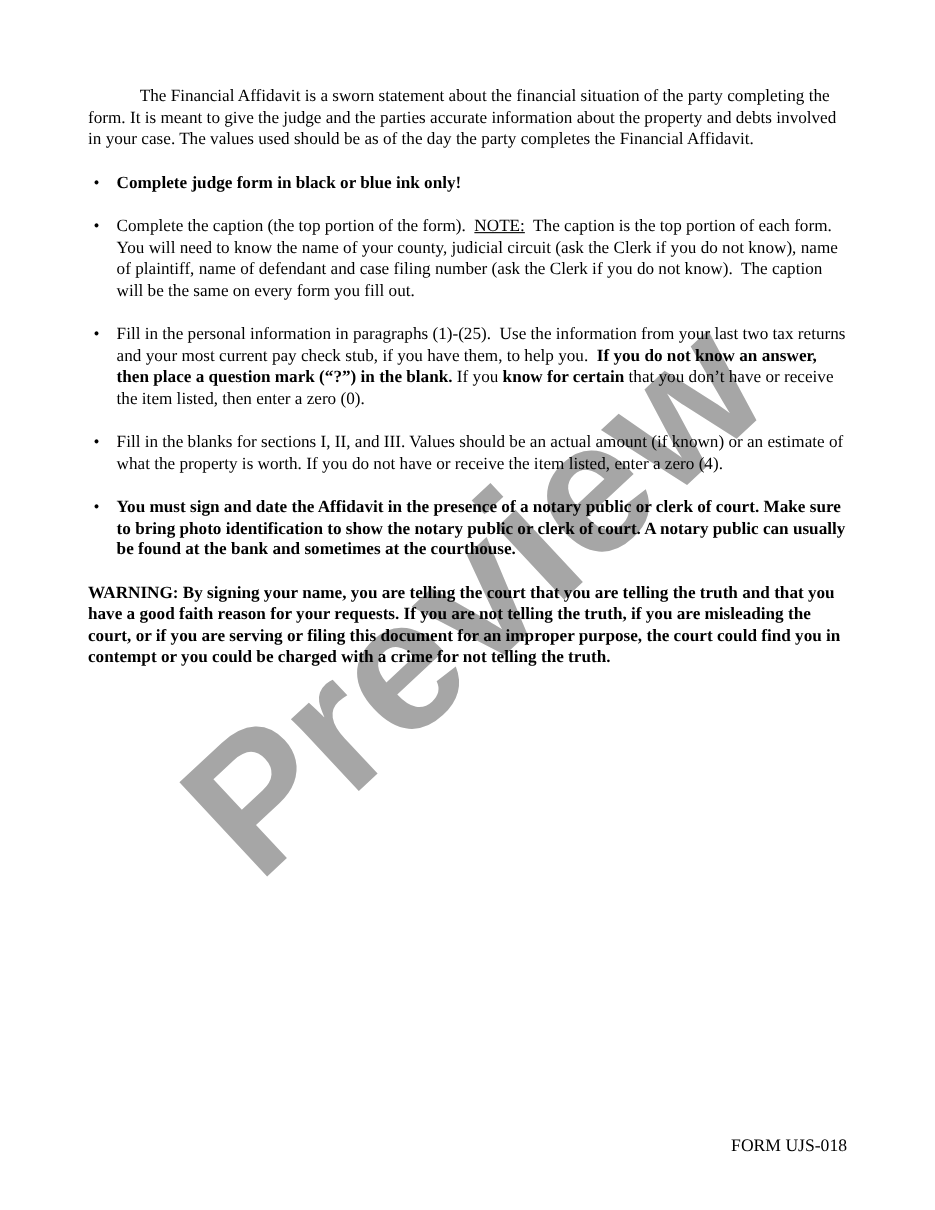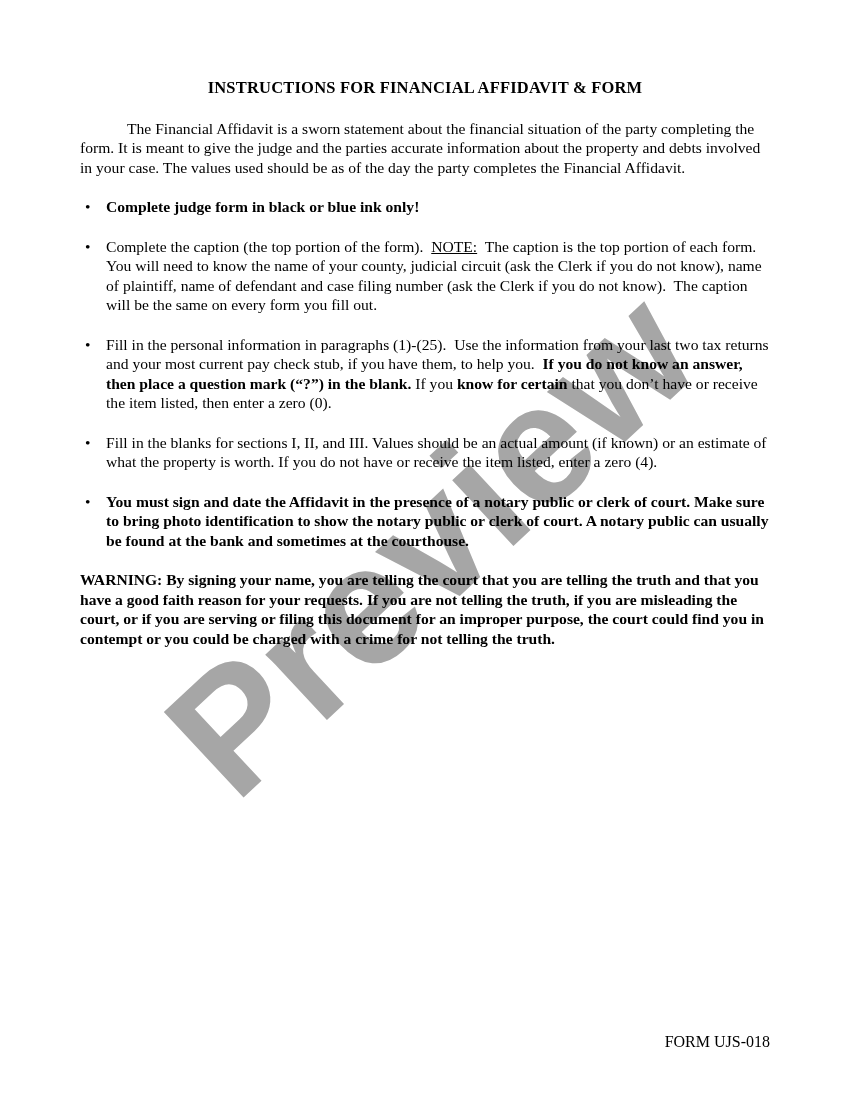--- a/index.html
+++ b/index.html
@@ -89,21 +89,20 @@
 </style>
 </head>
 <body>
 
 <div class="page">
 
   <div class="watermark" style="color: rgb(166, 166, 166);">Preview</div>
 
   <div class="content">
 
-    <h1 class="doc-title">INSTRUCTIONS FOR FINANCIAL AFFIDAVIT &amp; FORM</h1>
 
     <p class="intro">The Financial Affidavit is a sworn statement about the financial situation of the party completing the form. It is meant to give the judge and the parties accurate information about the property and debts involved in your case. The values used should be as of the day the party completes the Financial Affidavit.</p>
 
     <ul class="instructions">
 
       <li>
         <span class="marker">•</span>
         <span class="li-text"><span class="b">Complete judge form in black or blue ink only!</span></span>
       </li>
 

